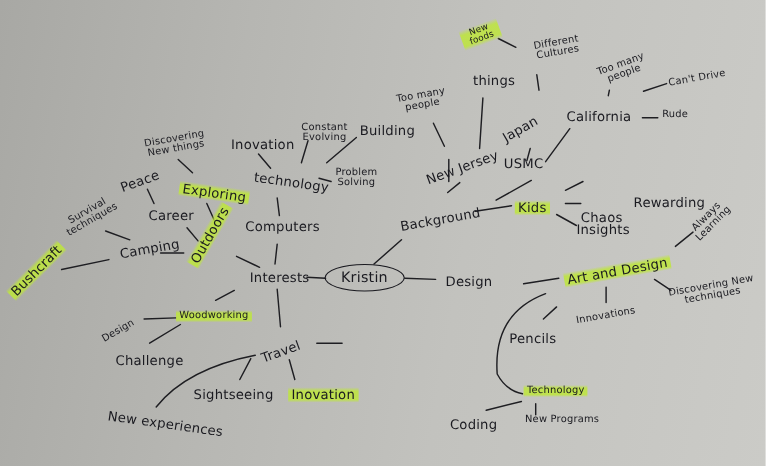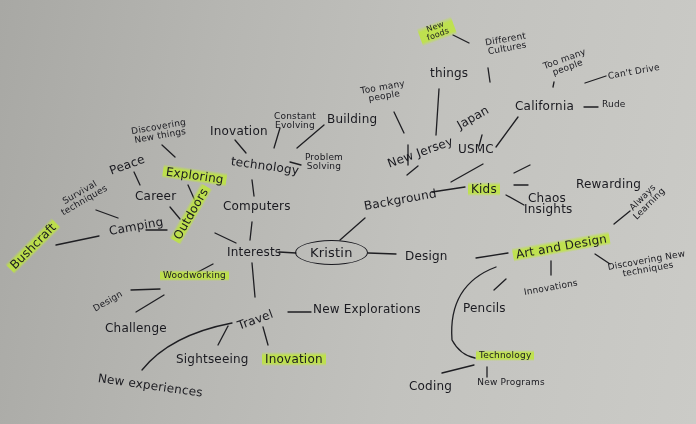--- a/index.html
+++ b/index.html
@@ -110,26 +110,25 @@
 
   <div class="node hl rot-n60" style="left:175px; top:234px;">Outdoors</div>
   <div class="node hl rot-10" style="left:163px; top:164px;">Exploring</div>
   <div class="node small two rot-n10" style="left:128px; top:128px; width:64px; white-space:normal;">Discovering New things</div>
   <div class="node" style="left:135px; top:190px;">Career</div>
   <div class="node rot-n20" style="left:110px; top:165px;">Peace</div>
   <div class="node rot-n10" style="left:109px; top:225px;">Camping</div>
   <div class="node small two rot-n30" style="left:52px; top:205px; width:70px; white-space:normal;">Survival techniques</div>
   <div class="node hl rot-n45" style="left:10px; top:262px;">Bushcraft</div>
 
-  <div class="node hl small" style="left:160px; top:270px;">Woodworking</div>
+  <div class="node hl small" style="left:160px; top:282px;">Woodworking</div>
   <div class="node small rot-n30" style="left:94px; top:305px;">Design</div>
   <div class="node" style="left:105px; top:322px;">Challenge</div>
 
   <div class="node rot-n20" style="left:238px; top:320px;">Travel</div>
-  <div class="node" style="left:313px; top:303px;">New Explorations</div>
   <div class="node" style="left:176px; top:353px;">Sightseeing</div>
   <div class="node hl" style="left:262px; top:352px;">Inovation</div>
   <div class="node rot-10" style="left:98px; top:372px;">New experiences</div>
 
   <div class="node rot-n10" style="left:364px; top:200px;">Background</div>
   <div class="node rot-n20" style="left:388px; top:158px;">New Jersey</div>
   <div class="node small two rot-n10" style="left:354px; top:88px; width:60px; white-space:normal;">Too many people</div>
   <div class="node" style="left:430px; top:67px;">things</div>
   <div class="node" style="left:458px; top:143px;">USMC</div>
   <div class="node rot-n30" style="left:458px; top:120px;">Japan</div>

